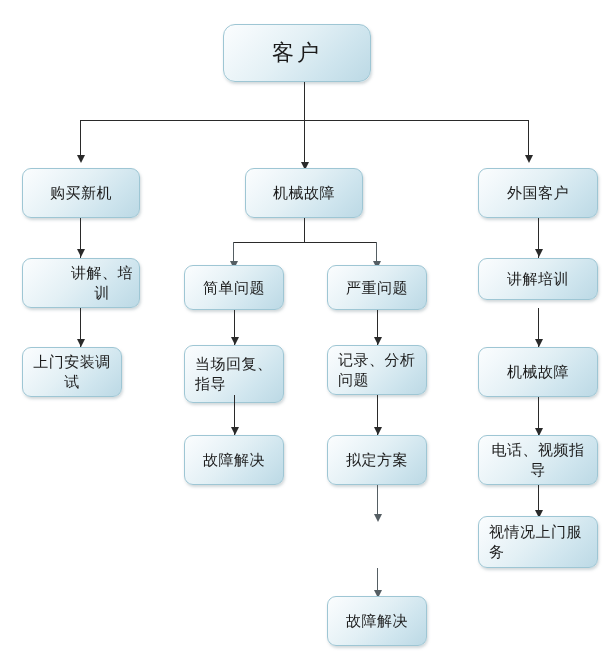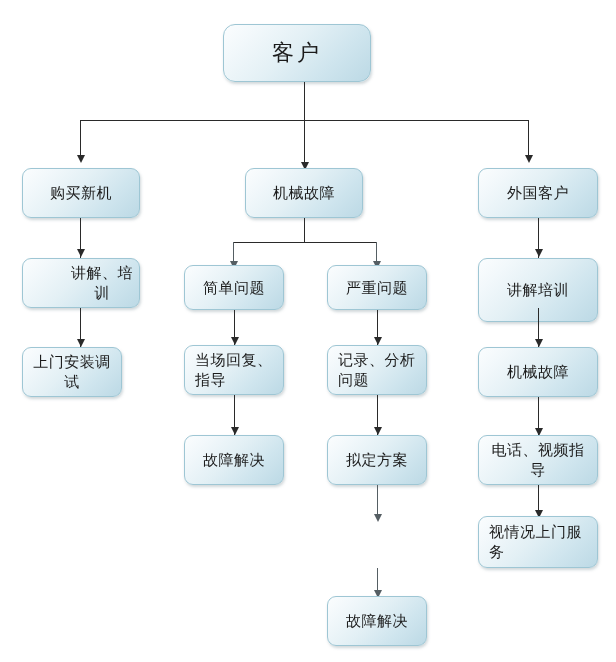--- a/index.html
+++ b/index.html
@@ -113,21 +113,21 @@
   <div class="edge v gray" style="left:376px; top:242px; width:1px; height:24px;"></div>
   <div class="arrow gray" style="left:373px; top:261px;"></div>
 
   <div class="node center" style="left:184px; top:265px; width:100px; height:45px;">
     <span class="label">简单问题</span>
   </div>
 
   <div class="edge v" style="left:234px; top:310px; width:1px; height:35px;"></div>
   <div class="arrow" style="left:231px; top:337px;"></div>
 
-  <div class="node left" style="left:184px; top:345px; width:100px; height:50px;">
+  <div class="node left" style="left:184px; top:345px; width:100px; height:58px;">
     <span class="label">当场回复、指导</span>
   </div>
 
   <div class="edge v" style="left:234px; top:395px; width:1px; height:40px;"></div>
   <div class="arrow" style="left:231px; top:427px;"></div>
 
   <div class="node center" style="left:184px; top:435px; width:100px; height:50px;">
     <span class="label">故障解决</span>
   </div>
 
@@ -160,21 +160,21 @@
     <span class="label">故障解决</span>
   </div>
 
   <div class="node center" style="left:478px; top:168px; width:120px; height:50px;">
     <span class="label">外国客户</span>
   </div>
 
   <div class="edge v" style="left:538px; top:218px; width:1px; height:40px;"></div>
   <div class="arrow" style="left:535px; top:249px;"></div>
 
-  <div class="node center" style="left:478px; top:258px; width:120px; height:64px;">
+  <div class="node center" style="left:478px; top:258px; width:120px; height:42px;">
     <span class="label">讲解培训</span>
   </div>
 
   <div class="edge v" style="left:538px; top:308px; width:1px; height:40px;"></div>
   <div class="arrow" style="left:535px; top:339px;"></div>
 
   <div class="node center" style="left:478px; top:347px; width:120px; height:50px;">
     <span class="label">机械故障</span>
   </div>
 

